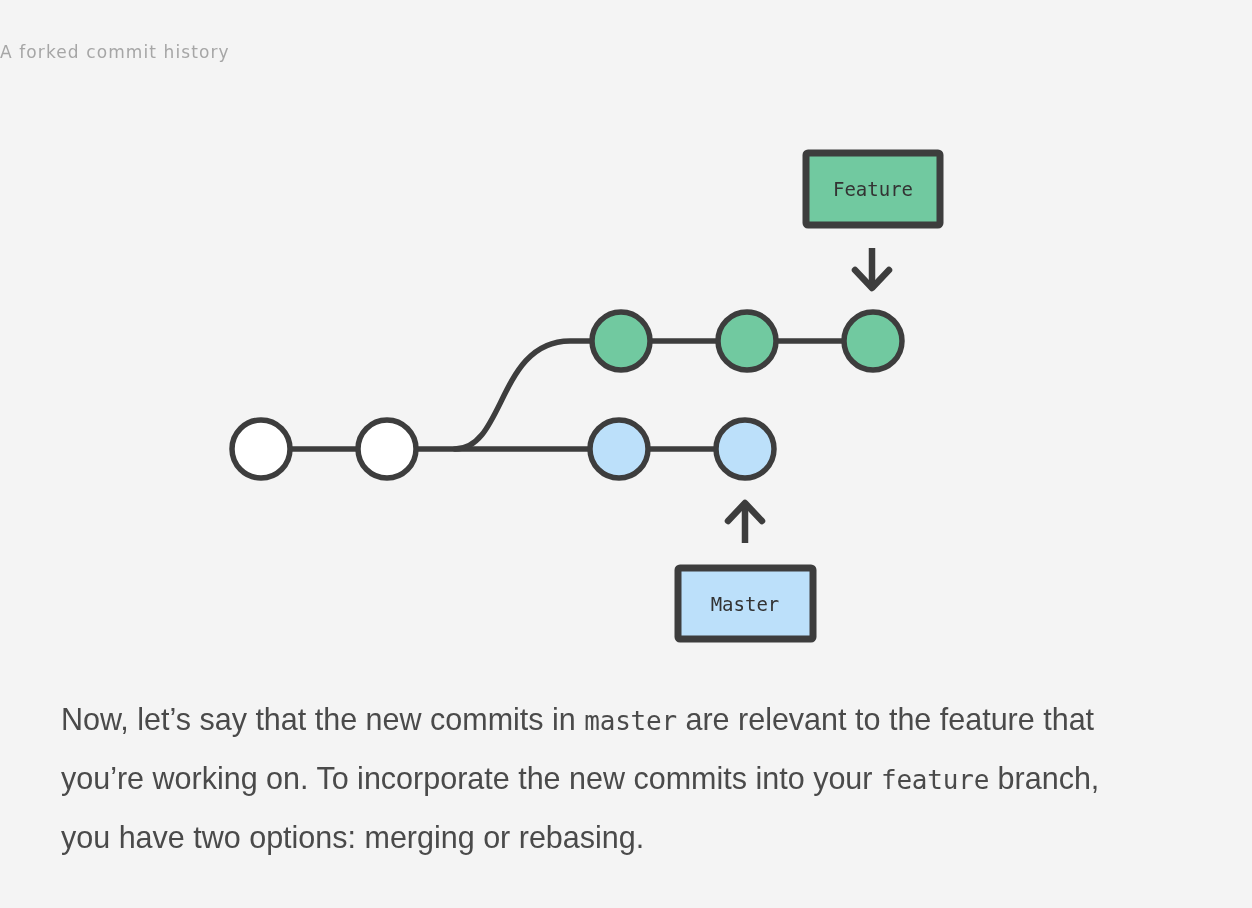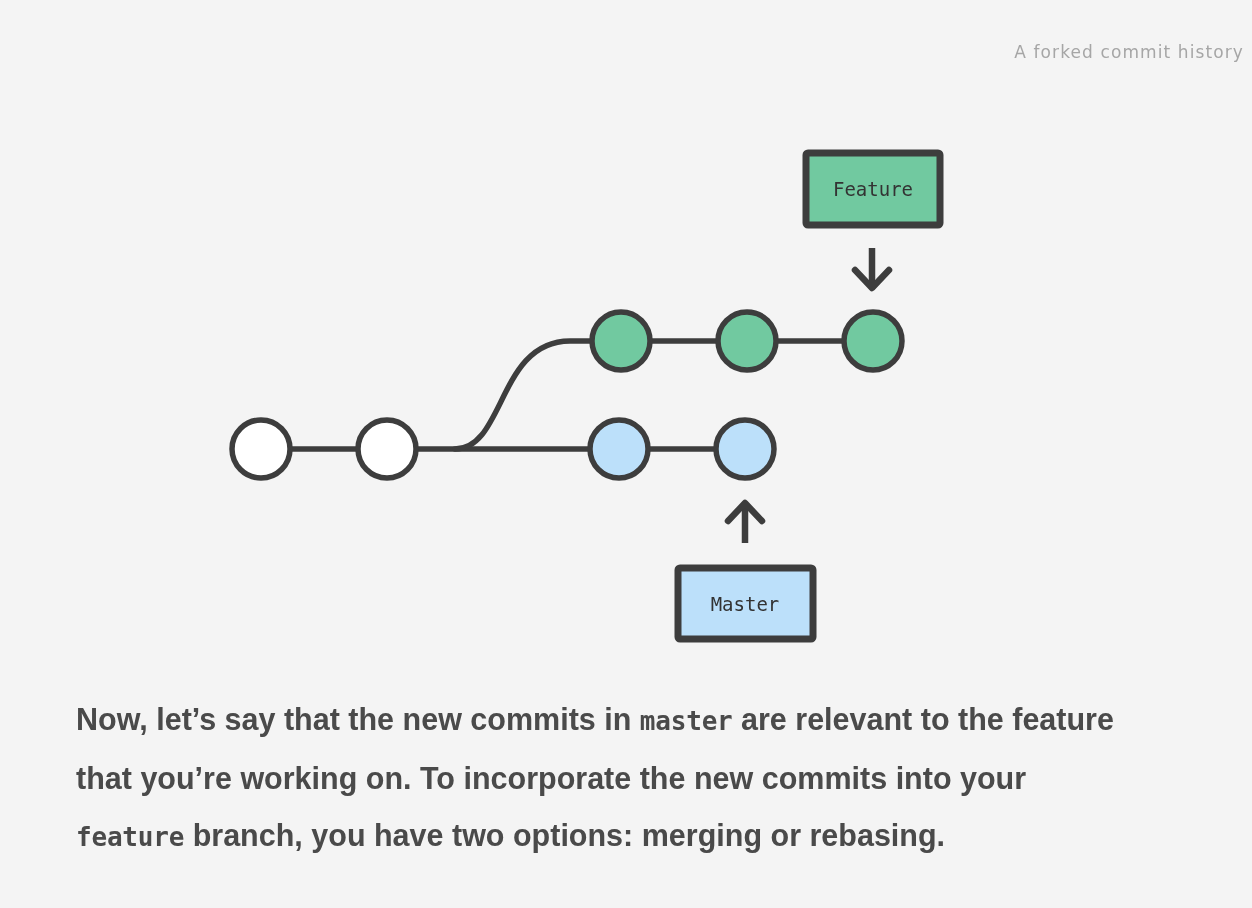--- a/index.html
+++ b/index.html
@@ -13,53 +13,52 @@
     font-family: "Liberation Sans", sans-serif;
     overflow: hidden;
     position: relative;
   }
 
   #figure-caption {
     position: absolute;
     top: 42px;
     left: 0;
     width: 1200px;
-    text-align: right;
+    text-align: left;
     font-size: 17px;
     letter-spacing: 1.1px;
     color: #a6a6a6;
     font-family: "DejaVu Sans", sans-serif;
     font-weight: 400;
-    margin-left: 44px;
   }
 
   #commit-diagram {
     position: absolute;
     top: 100px;
     left: 0;
     width: 1252px;
     height: 560px;
   }
 
   .diagram-label-text {
     font-family: "DejaVu Sans Mono", monospace;
     font-size: 19px;
     fill: #333333;
   }
 
   #body-copy {
     position: absolute;
     top: 660px;
-    left: 76px;
+    left: 61px;
     width: 1060px;
     font-size: 30.5px;
     line-height: 57px;
     color: #4a4a4a;
     font-family: "Liberation Sans", sans-serif;
-    font-weight: 700;
+    font-weight: 400;
   }
   #body-copy code {
     font-family: "DejaVu Sans Mono", monospace;
     font-size: 26px;
     color: #4a4a4a;
     letter-spacing: -0.2px;
   }
 </style>
 </head>
 <body>

